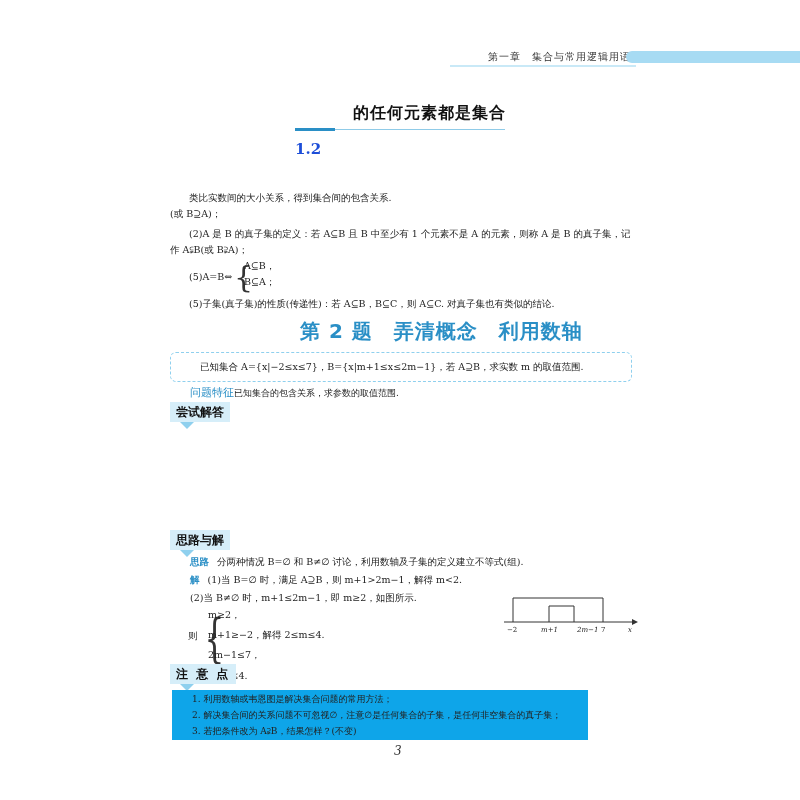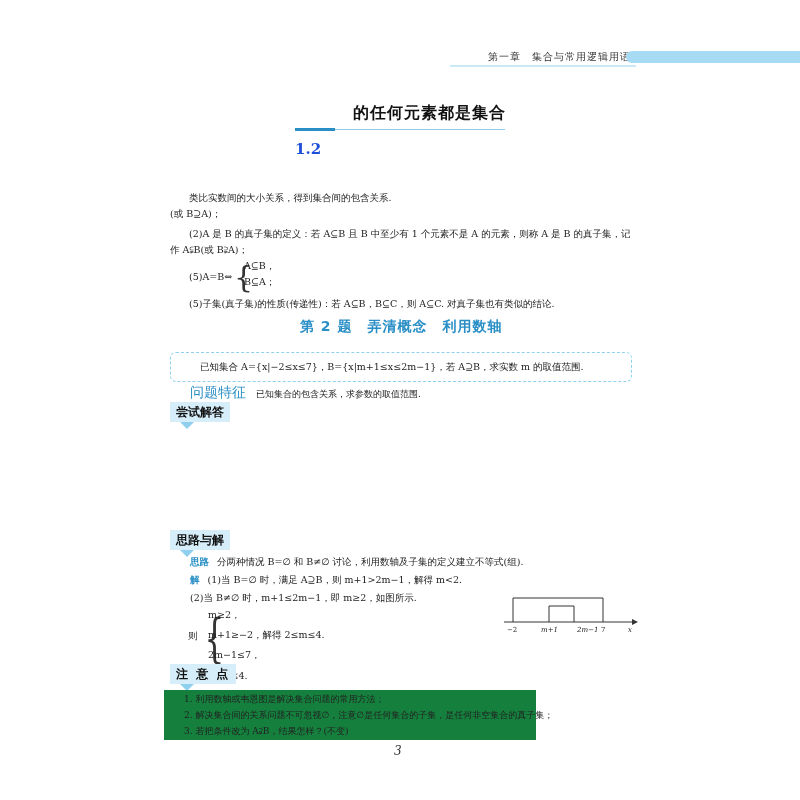--- a/index.html
+++ b/index.html
@@ -16,32 +16,32 @@
   
   .sec-title { left:295px; top:104px; width:210px; height:26px; }
   .sec-num { position:absolute; left:0; top:0; font-size:15px; font-weight:bold; color:#1d4ed8;
              font-family:"DejaVu Serif", serif;margin-top:36px; }
   .sec-name { position:absolute; left:58px; top:-1px; font-size:16px; font-weight:bold; color:#111;
               letter-spacing:1px; font-family:"DejaVu Sans", sans-serif; white-space:nowrap; }
   .sec-under1 { position:absolute; left:0; top:24px; width:40px; height:3px; background:#2a8fc6; }
   .sec-under2 { position:absolute; left:40px; top:25px; width:170px; height:1px; background:#8fcbe8; }
   
   .p { font-size:9.5px; line-height:20px; white-space:nowrap; font-family:"DejaVu Serif", serif; }
-  .blue-title { left:300px; top:318px; font-size:14px; color:#2a8fc6; font-weight:bold;
+  .blue-title { left:300px; top:318px; font-size:20px; color:#2a8fc6; font-weight:bold;
                 letter-spacing:1px; font-family:"DejaVu Sans", sans-serif; white-space:nowrap; }
   .problem-box { left:170px; top:352px; width:460px; height:28px;
                  border:1.5px dashed #8fd0ee; border-radius:6px; }
   .problem-box .p { position:absolute; left:29px; top:4px; }
-  .feature-label { color:#2a8fc6; font-family:Liberation Mono, monospace; font-size:14px; margin-right:10px; }
+  .feature-label { color:#2a8fc6; font-family:Liberation Mono, monospace; font-size:11px; }
   .tag { background:#d6eef9; font-family:"DejaVu Sans", sans-serif; font-weight:bold;
          font-size:12px; color:#111; padding:2px 6px; height:16px; line-height:16px; white-space:nowrap; }
   .tri { width:0; height:0; border-left:7px solid transparent; border-right:7px solid transparent;
          border-top:7px solid #8fd0ee; }
   .brace { font-size:30px; line-height:30px; font-family:"DejaVu Serif", serif; color:#333; }
-  .notes-box { left:164px; top:690px; width:372px; height:50px; background:#15803d; }
+  .notes-box { left:172px; top:690px; width:416px; height:50px; background:#0ea5e9; }
   .notes-box .p { line-height:16px; padding-left:20px; font-size:9px; }
   .blue-lbl { color:#2a8fc6; font-weight:bold; font-family:"DejaVu Sans", sans-serif; margin-right:8px; }
   .page-num { left:394px; top:744px; font-size:12px; font-style:italic; color:#333; }
 </style>
 </head>
 <body>
 
 <div class="abs run-head">
   <span class="txt">第一章　集合与常用逻辑用语</span>
   <div class="pill"></div>

